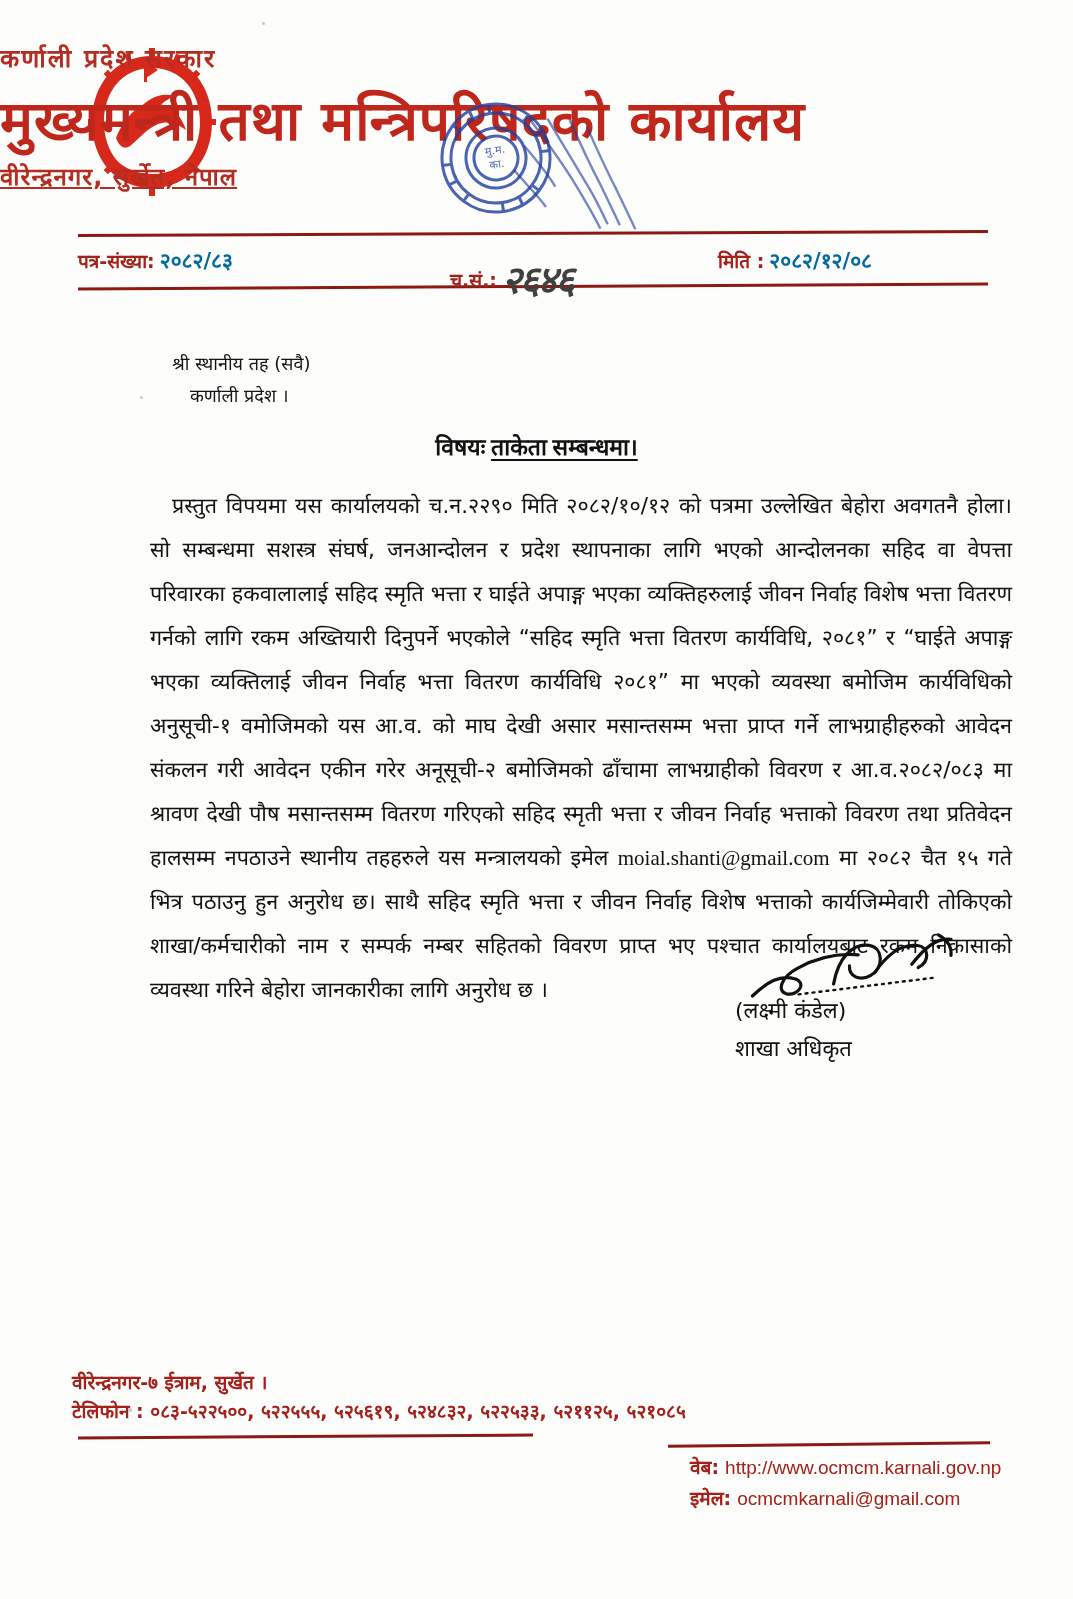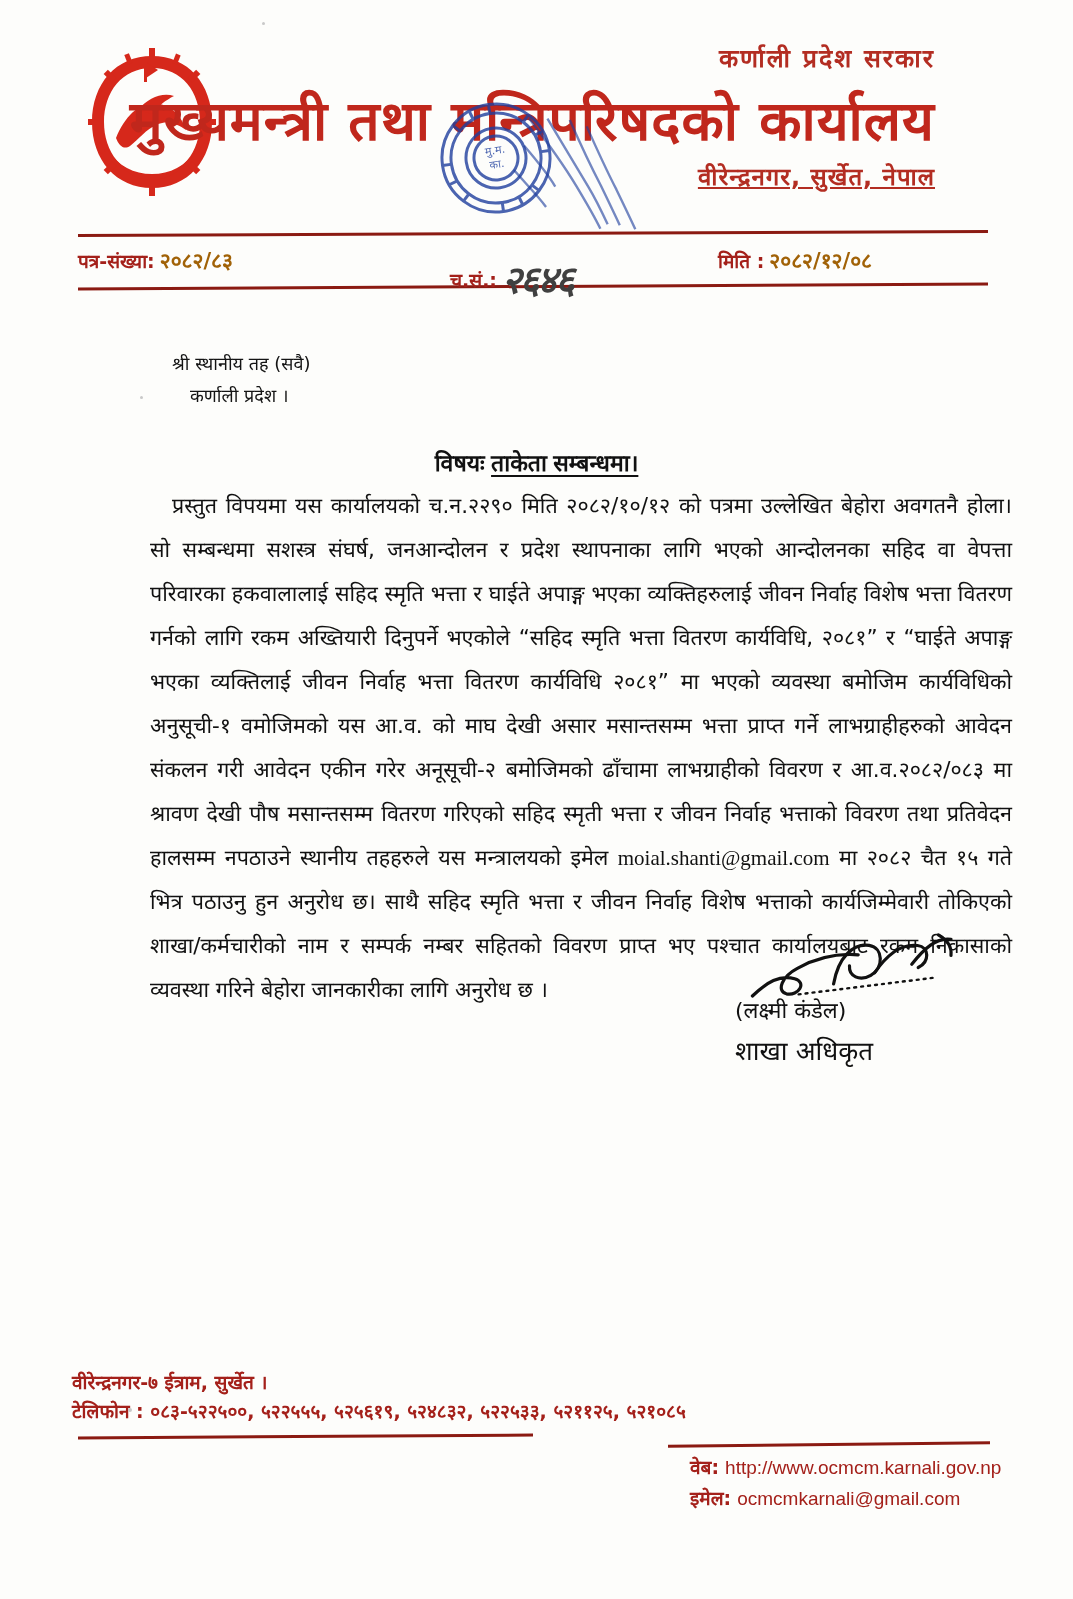--- a/index.html
+++ b/index.html
@@ -32,24 +32,24 @@
   }
   .emblem {
     position: absolute;
     left: 86px;
     top: 18px;
     width: 132px;
     height: 152px;
   }
   .head-lines {
     position: absolute;
-    left: 16px;
+    left: 0;
     top: 0;
     width: 919px;
-    text-align: right;
+    text-align: left;
     color: #c0392b;
   }
   .head-org {
     font-family: "DejaVu Sans", sans-serif;
     font-size: 25px;
     font-weight: bold;
     letter-spacing: 2px;
     color: #b32d22;
     line-height: 1.2;
     margin-top: 16px;
@@ -122,21 +122,21 @@
     width: 910px;
     height: 44px;
     font-family: "DejaVu Sans", sans-serif;
   }
   .ref-label {
     color: #a4201a;
     font-weight: bold;
     font-size: 19px;
   }
   .ref-value {
-    color: #a16207;
+    color: #0369a1;
     font-size: 21px;
     font-weight: bold;
     font-family: "DejaVu Sans", sans-serif;
   }
   .ref-left { position: absolute; left: 0; top: 6px; }
   .ref-mid  { position: absolute; left: 372px; top: 6px; }
   .ref-right{ position: absolute; left: 640px; top: 6px; }
   .ref-hand {
     font-family: "DejaVu Serif", serif;
     font-size: 38px;
@@ -160,25 +160,24 @@
   }
   .recipient .line2 { padding-left: 18px; }
 
   
   .subject {
     position: absolute;
     left: 0;
     top: 430px;
     width: 1073px;
     text-align: center;
-    font-family: Liberation Sans, sans-serif;
+    font-family: Liberation Serif, serif;
     font-size: 23px;
     font-weight: bold;
     color: #111;
-    margin-top: 16px;
   }
   .subject .subj-text {
     text-decoration: underline;
     text-underline-offset: 4px;
   }
 
   
   .body-text {
     position: absolute;
     left: 150px;
@@ -216,21 +215,21 @@
     transform: rotate(-7deg);
     white-space: nowrap;
     overflow: visible;
   }
   .sign-name {
     font-size: 22px;
     color: #111;
     margin-top: 2px;
   }
   .sign-post {
-    font-size: 26px;
+    font-size: 22px;
     color: #111;
     margin-top: 8px;
   }
 
   
   .footer-rule-left {
     position: absolute;
     left: 78px;
     top: 1435px;
     width: 455px;

